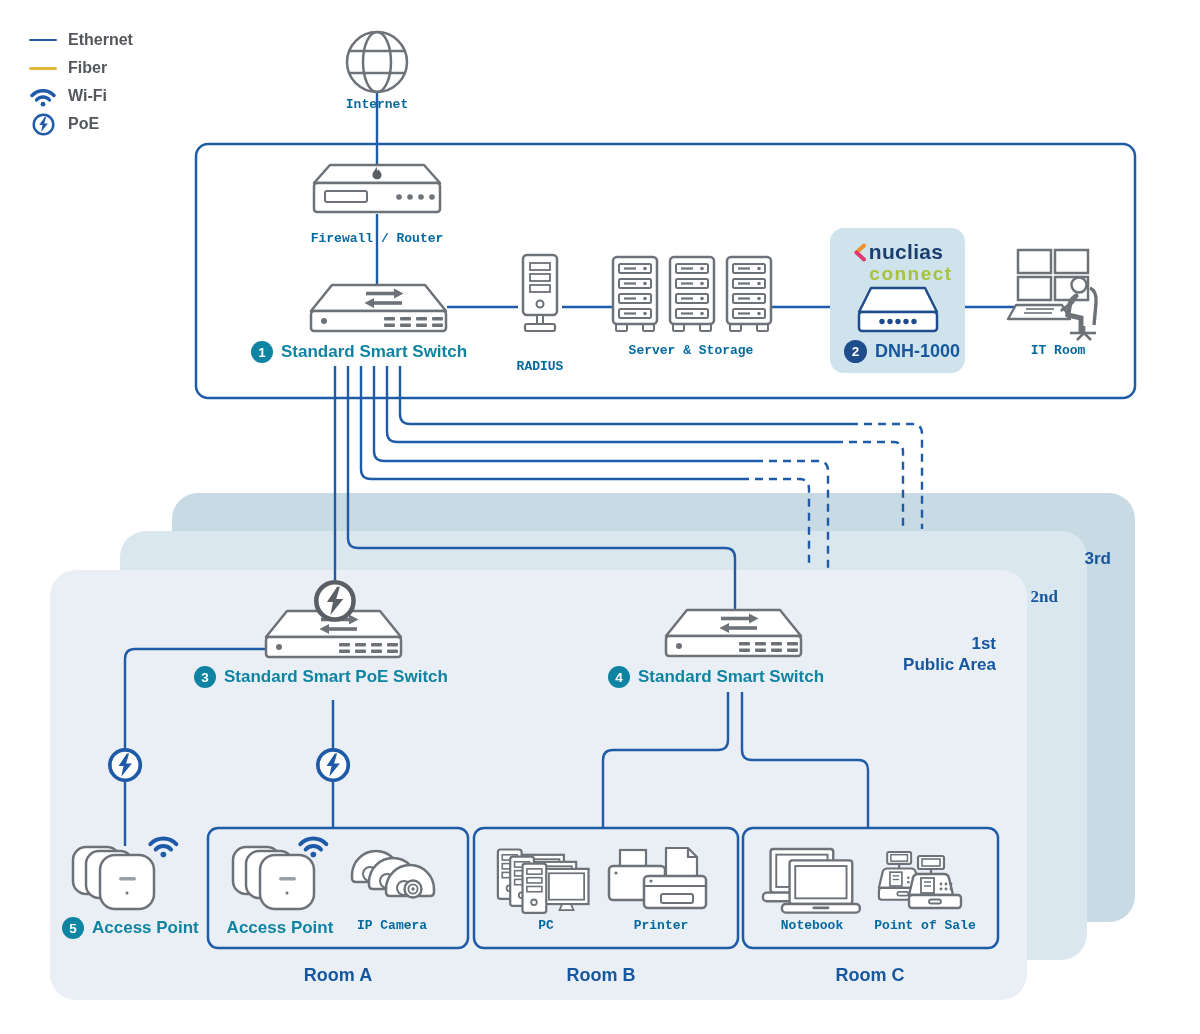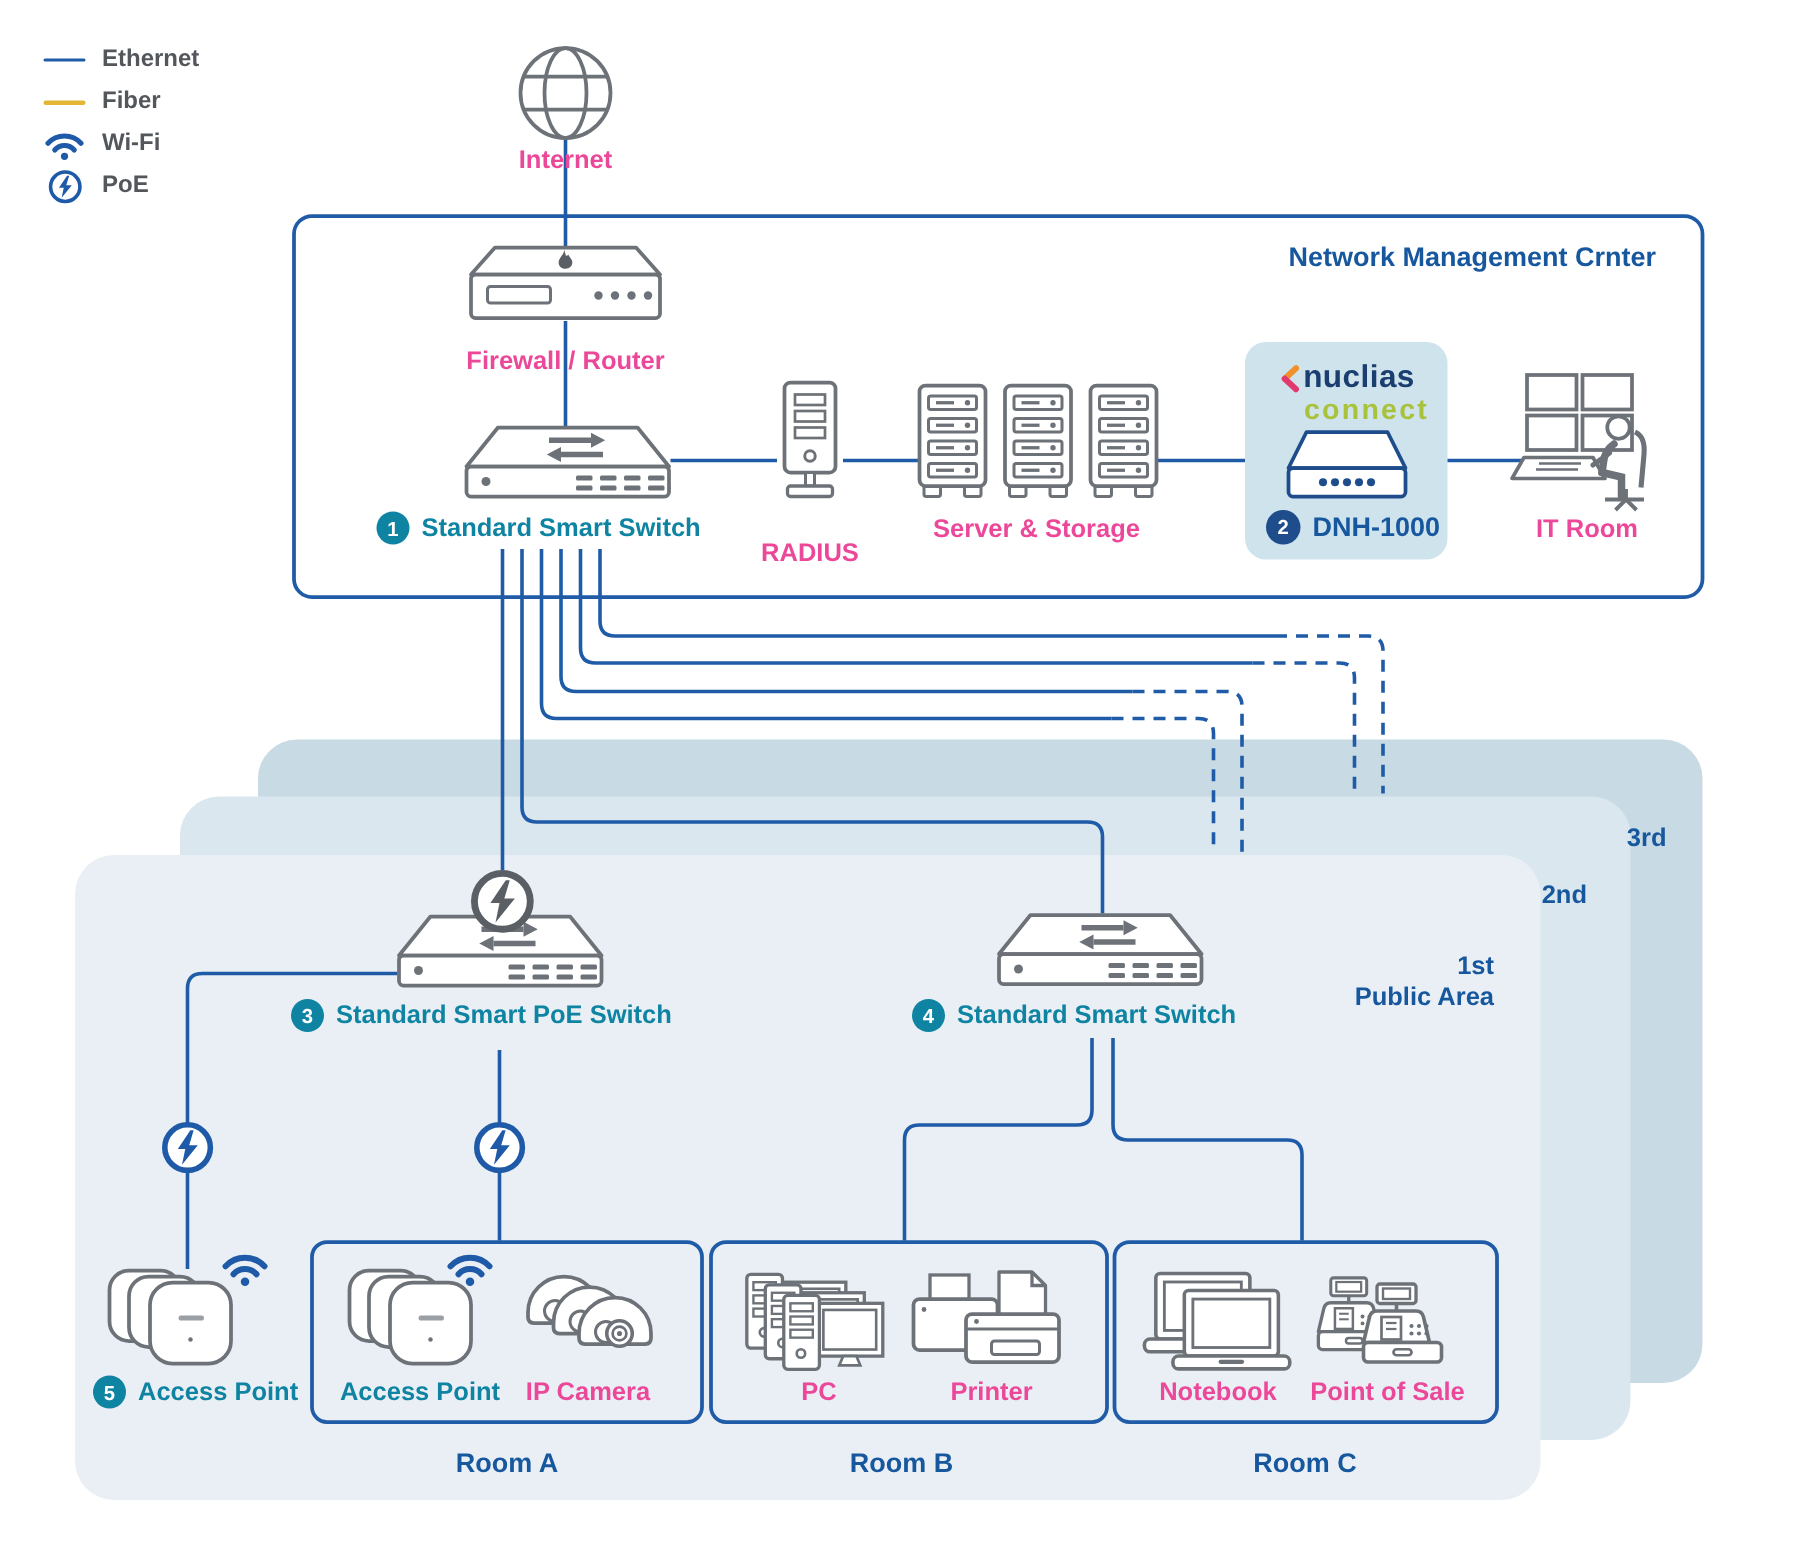--- a/index.html
+++ b/index.html
@@ -1,20 +1,20 @@
 <!DOCTYPE html>
 <html><head>
 <meta charset="utf-8">
 <style>
   html,body{margin:0;padding:0;background:#fff;}
   body{width:1200px;height:1034px;font-family:"Liberation Sans",sans-serif;}
   #stage{position:relative;width:1196px;height:1034px;overflow:hidden;background:#fff;}
   #diagram-svg{position:absolute;left:0;top:0;}
   .lbl{position:absolute;white-space:nowrap;}
-  .gray{color:#ec4899;font-weight:600;font-size:17px;}
+  .gray{color:#0369a1;font-weight:600;font-size:13px;font-family:Liberation Mono, monospace;}
   .navy{color:#17579e;font-weight:700;font-size:18px;}
   .teal{color:#0f84a2;font-weight:700;font-size:17px;}
   .ctr{transform:translateX(-50%);}
   .badge-row{position:absolute;display:flex;align-items:center;gap:8px;}
   .badge{width:22px;height:22px;border-radius:50%;background:#0f84a2;color:#fff;
          font-size:13.5px;font-weight:700;display:flex;align-items:center;justify-content:center;flex:0 0 22px;}
   .badge.navy-bg{background:#1f4d8c;width:23px;height:23px;flex-basis:23px;}
   .legend{position:absolute;left:28px;top:26px;}
   .legend-row{display:flex;align-items:center;gap:10px;height:28px;}
   .legend-row .swatch{width:30px;display:flex;justify-content:center;}
@@ -342,21 +342,20 @@
           <svg width="23" height="23" style="color:#1f5aa8">
             <use href="#bolt22" x="0.5" y="0.5"></use>
           </svg>
         </div>
     <span>PoE</span>
   </div>
 </div>
 
 <div class="lbl gray ctr" style="left:377px;top:97px;">Internet</div>
 
-<div class="lbl navy" style="right:92px;top:161px;">Network Management Crnter</div>
 
 <div class="lbl gray ctr" style="left:377px;top:231px;">Firewall / Router</div>
 
 <div class="badge-row" style="left:251px;top:341px;">
   <div class="badge">1</div>
   <span class="teal">Standard Smart Switch</span>
 </div>
 
 <div class="lbl gray ctr" style="left:540px;top:343px;margin-top:16px;">RADIUS</div>
 <div class="lbl gray ctr" style="left:691px;top:343px;">Server &amp; Storage</div>
@@ -373,21 +372,21 @@
 </div>
 
 <div class="badge-row" style="left:844px;top:340px;">
   <div class="badge navy-bg">2</div>
   <span class="navy">DNH-1000</span>
 </div>
 
 <div class="lbl gray ctr" style="left:1058px;top:343px;">IT Room</div>
 
 <div class="floor-lbl" style="right:85px;top:506px;">3rd</div>
-<div class="floor-lbl" style="right:138px;top:544px;">2nd</div>
+<div class="floor-lbl" style="right:138px;top:544px;font-family:Liberation Serif, serif;">2nd</div>
 <div class="floor-lbl" style="right:200px;top:591px;">
   <div>1st</div>
   <div>Public Area</div>
 </div>
 
 <div class="badge-row" style="left:194px;top:666px;">
   <div class="badge">3</div>
   <span class="teal">Standard Smart PoE Switch</span>
 </div>
 

